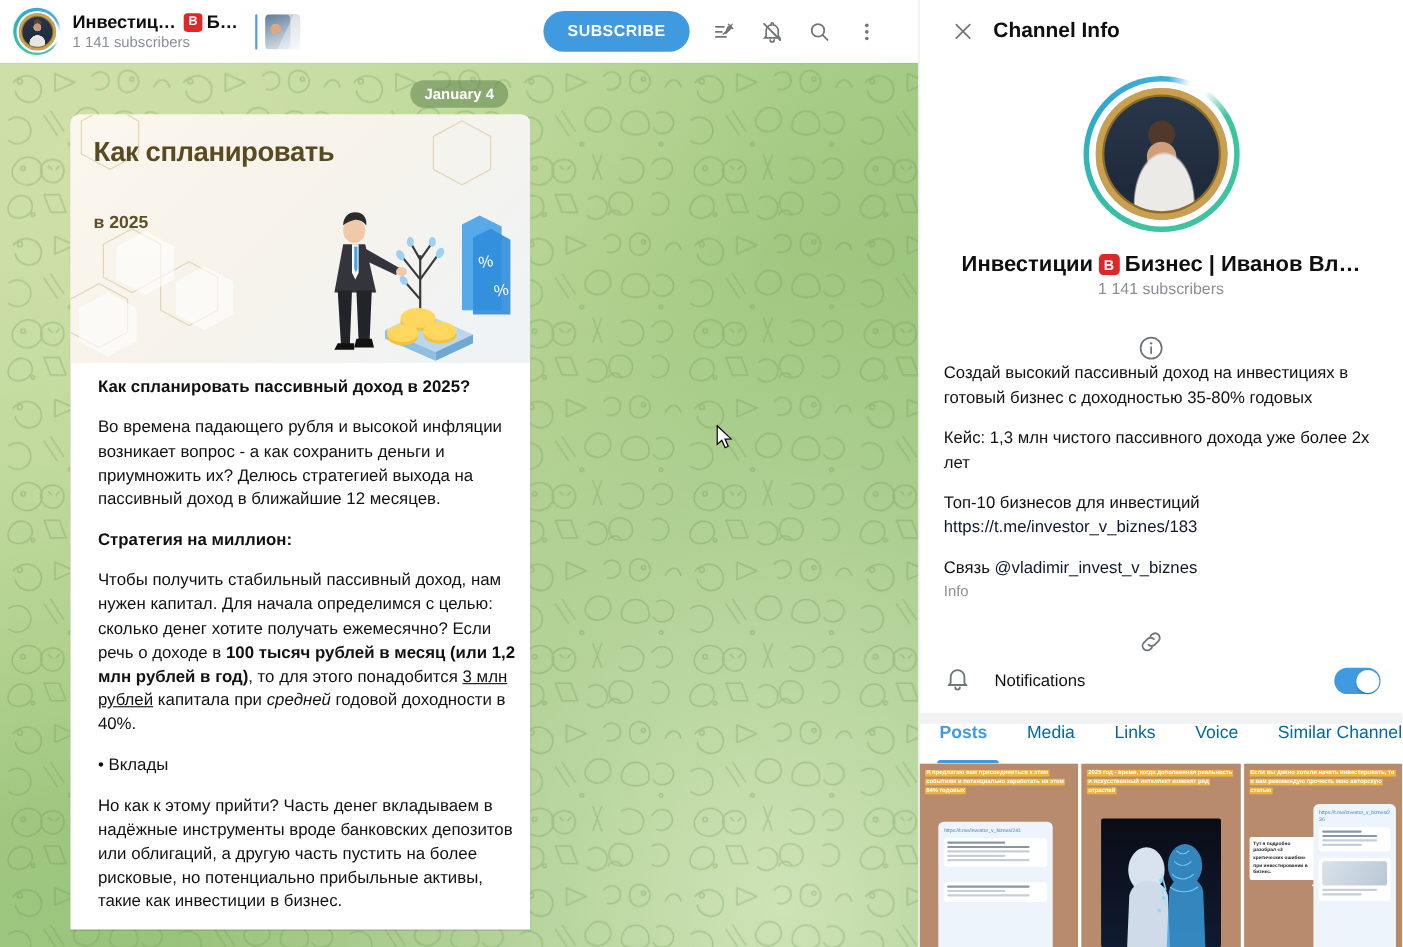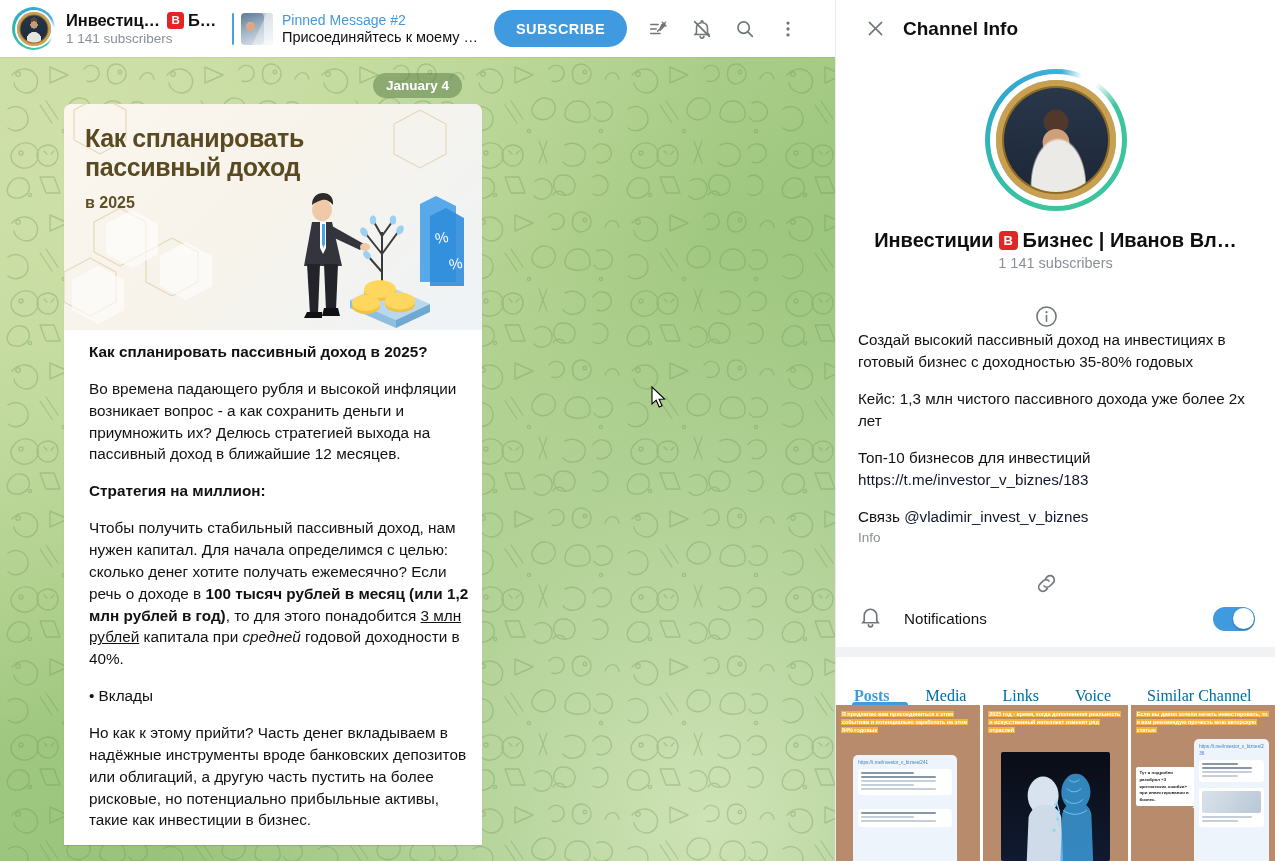--- a/index.html
+++ b/index.html
@@ -160,21 +160,21 @@
   .r-label { font-size:13.5px; color:#8a9096; margin-top:2px; }
   .r-main { font-size:15.2px; color:#111; }
 
   .notif-row { display:flex; align-items:center; padding:8px 20px 0 22px; }
   .notif-row .ric { width:46px; flex:none; color:#707579; }
   .notif-row .ntext { flex:1; font-size:15.2px; color:#111; }
   .toggle { width:42px; height:24px; border-radius:12px; background:#3f9ae0; position:relative; cursor:pointer; flex:none;}
   .toggle::after { content:""; position:absolute; right:1.5px; top:1.5px; width:21px; height:21px; border-radius:50%; background:#fff; box-shadow:0 1px 2px rgba(0,0,0,.3); }
 
   .tabs-sep { height:10px; background:#f0f2f4; margin-top:14px; }
-  .tabs { display:flex; align-items:flex-end; height:48px; position:relative; overflow:hidden;font-family:Liberation Serif, serif; }
+  .tabs { display:flex; align-items:flex-start; height:36px; position:relative; overflow:hidden; }
   .tab {
     padding:0 18px; display:flex; align-items:center; font-size:16px; color:#0369a1;
     cursor:pointer; white-space:nowrap; font-weight:normal;
   }
   .tab.active { color:#3f9ae0; font-weight:bold; }
   .tab.active::after {
     content:""; position:absolute; bottom:0; left:16px; width:56px; height:3px;
     background:#3f9ae0; border-radius:3px 3px 0 0;
   }
   .media-grid { display:flex; gap:3px; flex:1; overflow:hidden; padding:0; }
@@ -216,24 +216,20 @@
           <span class="tx">Инвестиции</span>
           <span class="badge-v">B</span>
           <span class="tx">Б…</span>
         </div>
         <div class="ch-subs">1 141 subscribers</div>
       </div>
 
       <div class="pinned">
         <div class="pin-bar"></div>
         <div class="pin-thumb"></div>
-        <div class="pin-txt">
-          <div class="pin-title">Pinned Message #2</div>
-          <div class="pin-sub">Присоединяйтесь к моему к…</div>
-        </div>
       </div>
 
       <button class="sub-btn">SUBSCRIBE</button>
 
       <div class="tb-icons">
         <div class="ic-btn">
           <svg width="22" height="22" viewBox="0 0 24 24" fill="none" stroke="currentColor" stroke-width="1.7" stroke-linecap="round">
             <line x1="3" y1="7" x2="11" y2="7"></line>
               <line x1="3" y1="12" x2="9" y2="12"></line>
               <line x1="3" y1="17" x2="13" y2="17"></line>
@@ -365,21 +361,20 @@
                 <ellipse cx="301" cy="143" rx="5" ry="4" fill="#f0c9a8"></ellipse>
                 <path d="M243 160 L256 160 L254 210 L246 210 Z" fill="#23232a"></path>
                 <path d="M260 160 L274 160 L272 206 L262 206 Z" fill="#23232a"></path>
                 <path d="M243 208 L258 208 L258 214 L240 214 Z" fill="#111"></path>
                 <path d="M260 204 L274 204 L276 212 L258 212 Z" fill="#111"></path>
               </g>
             </g>
           </svg>
           <div class="bub-img-title">
             <div>Как спланировать</div>
-            <div>пассивный доход</div>
           </div>
           <div class="bub-img-year">в 2025</div>
         </div>
         <div class="bub-text">
             <p><b>Как спланировать пассивный доход в 2025?</b></p>
             <p>Во времена падающего рубля и высокой инфляции возникает вопрос - а как сохранить деньги и приумножить их? Делюсь стратегией выхода на пассивный доход в ближайшие 12 месяцев.</p>
             <p><b>Стратегия на миллион:</b></p>
             <p>Чтобы получить стабильный пассивный доход, нам нужен капитал. Для начала определимся с целью: сколько денег хотите получать ежемесячно? Если речь о доходе в <b>100 тысяч рублей в месяц (или 1,2 млн рублей в год)</b>, то для этого понадобится <u>3 млн рублей</u> капитала при <i>средней</i> годовой доходности в 40%.</p>
             <p>• Вклады</p>
             <p>Но как к этому прийти? Часть денег вкладываем в надёжные инструменты вроде банковских депозитов или облигаций, а другую часть пустить на более рисковые, но потенциально прибыльные активы, такие как инвестиции в бизнес.</p>

